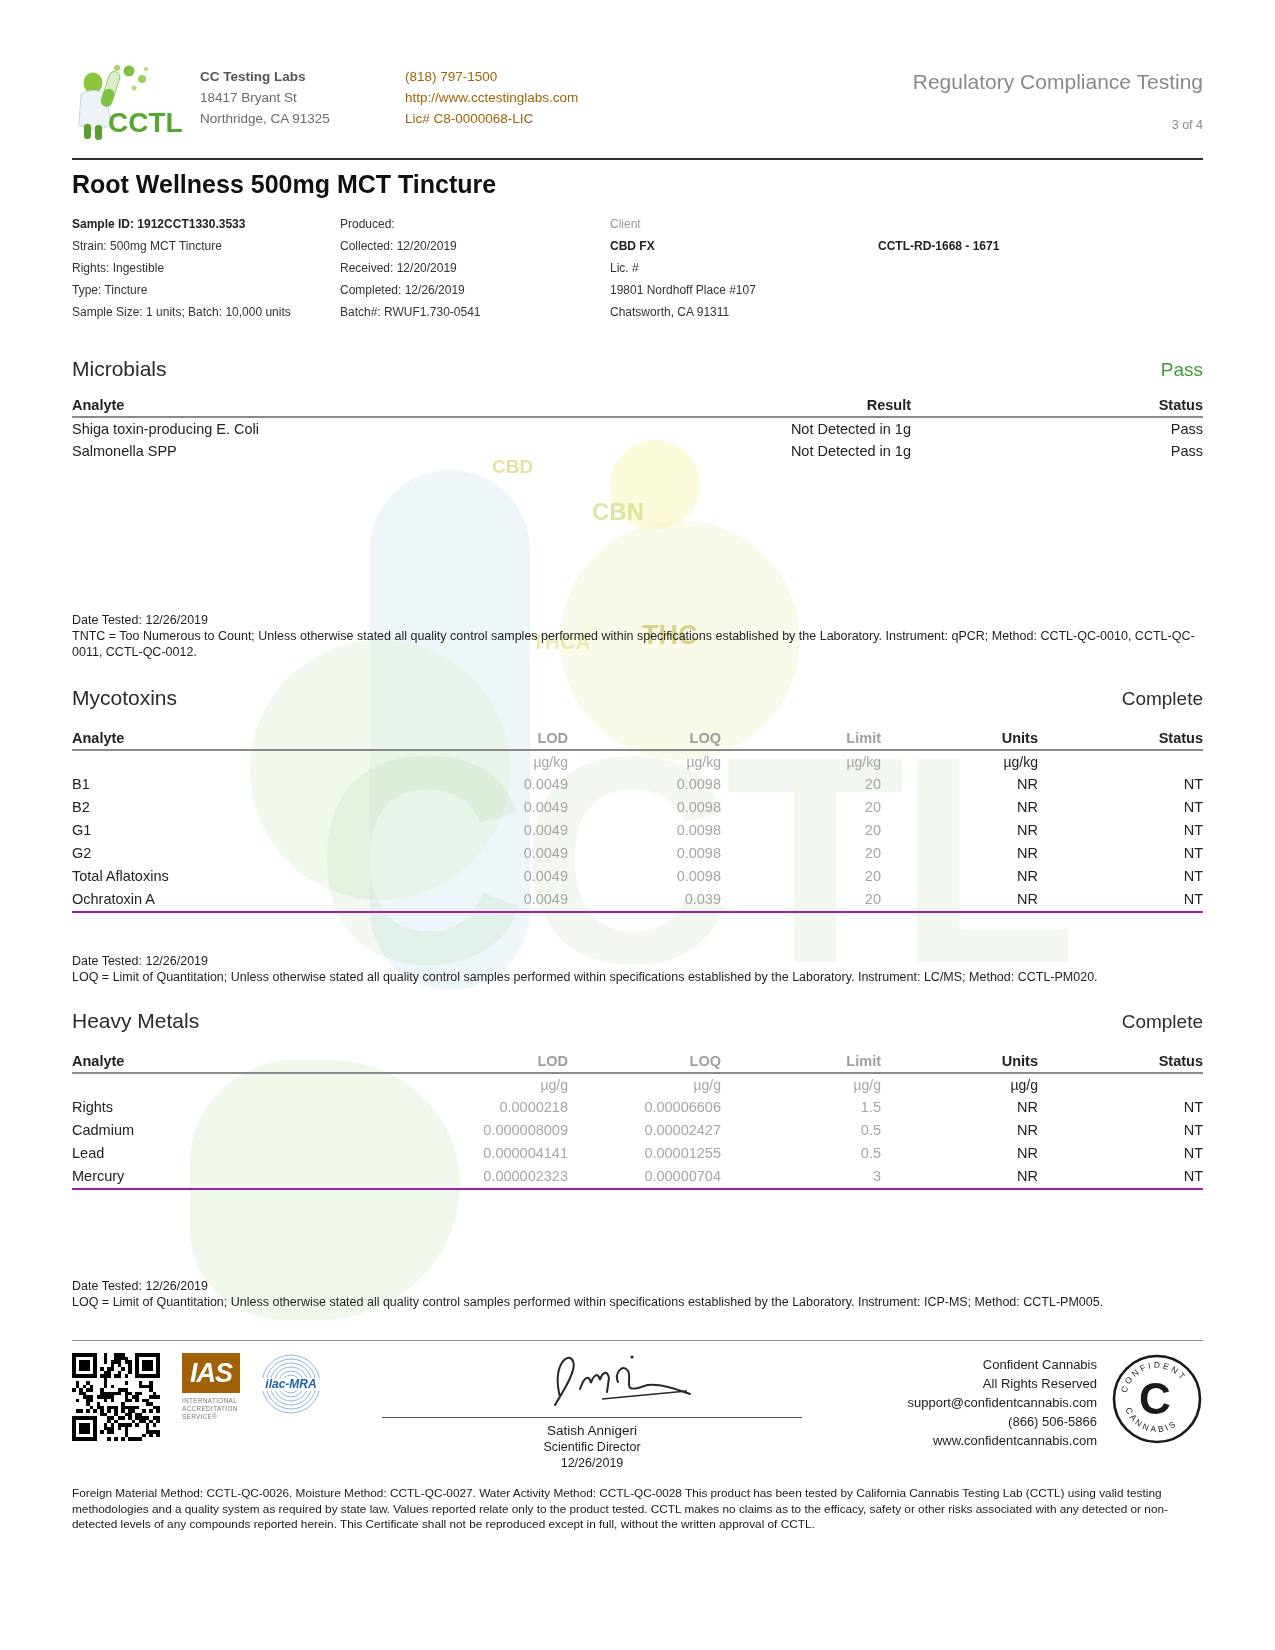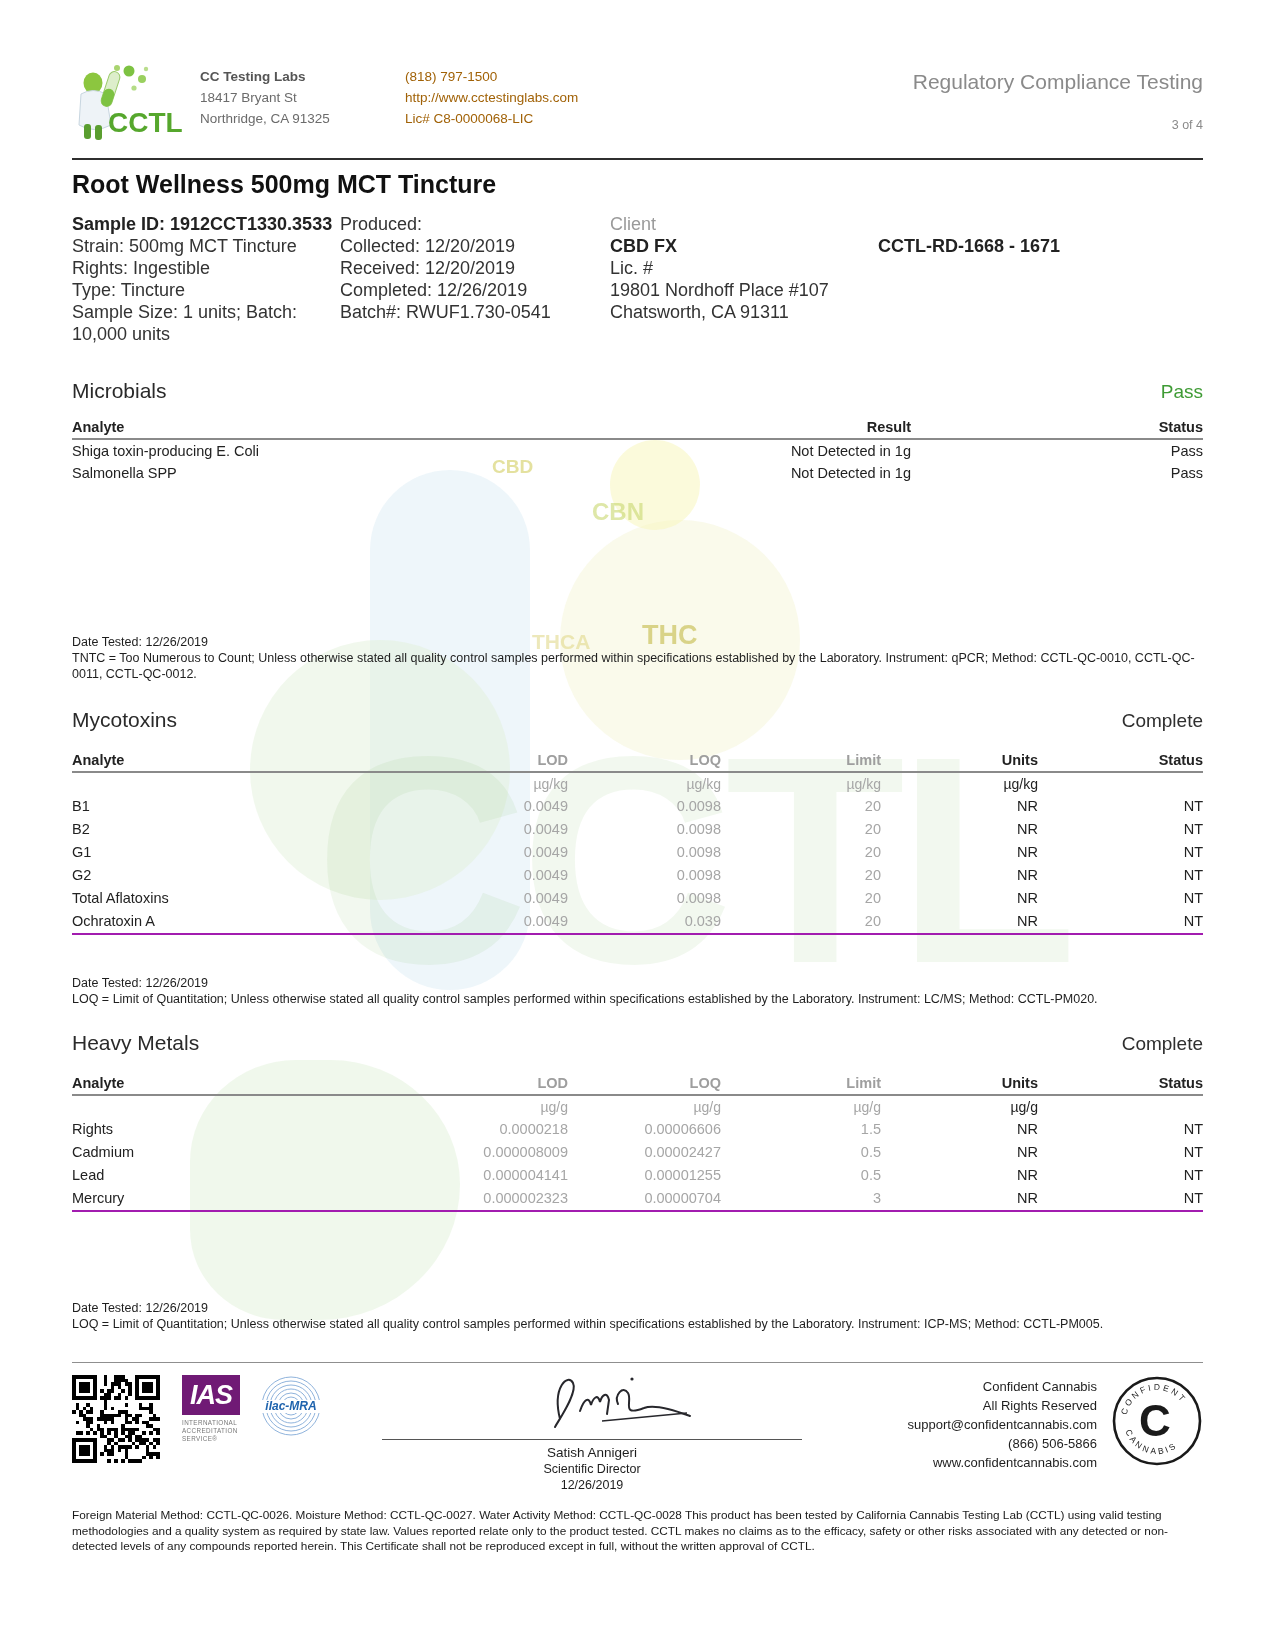--- a/index.html
+++ b/index.html
@@ -20,21 +20,21 @@
   .lab-block { width:205px; font-size:13.5px; line-height:21px; color:#6b6b6b; }
   .lab-name { font-weight:bold; color:#555; }
   .contact-block { width:260px; font-size:13.5px; line-height:21px; color:#a16207; }
   .head-right { flex:1; text-align:right; }
   .compliance-title { font-size:21px; color:#8a8a8a; margin-top:4px; }
   .page-number { font-size:12.5px; color:#8a8a8a; margin-top:24px; }
   .top-rule { border:none; border-top:2px solid #2f2f2f; margin:10px 0 0 0; }
 
   
   .doc-title { font-size:25px; font-weight:bold; color:#111; margin:10px 0 14px 0; }
-  .sample-grid { display:grid; grid-template-columns:268px 270px 268px 1fr; font-size:18px; line-height:22px; color:#333; }
+  .sample-grid { display:grid; grid-template-columns:268px 270px 268px 1fr; font-size:12px; line-height:22px; color:#333; }
   .sample-grid .b { font-weight:bold; color:#222; }
   .client-label { color:#9a9a9a; }
   .report-id { font-weight:bold; color:#222; padding-top:22px; }
 
   
   .section-head { display:flex; justify-content:space-between; align-items:baseline; }
   .section-title { font-size:21px; color:#2a2a2a; font-weight:500; }
   .status-pass { font-size:19px; color:#3f9b35; font-weight:500; }
   .status-complete { font-size:19px; color:#2f2f2f; font-weight:500; }
 
@@ -61,21 +61,21 @@
   .sec-heavy .thead { margin-top:20px; }
   .fn-mic { margin-top:0; }
   .fn-myco { margin-top:40px; }
   .fn-heavy { margin-top:88px; }
 
   
   .footer-rule { border:none; border-top:1.5px solid #8f8f8f; margin:30px 0 0 0; }
   .footer-row { display:flex; align-items:flex-start; margin-top:12px; }
   .qr { width:88px; height:88px; flex:0 0 88px; }
   .ias { margin-left:22px; width:64px; text-align:left; }
-  .ias-box { width:58px; height:40px; background:#701a75; color:#fff; font-weight:bold; font-style:italic; font-size:27px; line-height:40px; text-align:center; letter-spacing:-1px; }
+  .ias-box { width:58px; height:40px; background:#a16207; color:#fff; font-weight:bold; font-style:italic; font-size:27px; line-height:40px; text-align:center; letter-spacing:-1px; }
   .ias-sub { font-size:6.3px; color:#777; letter-spacing:0.4px; line-height:8px; margin-top:4px; }
   .ilac { margin-left:14px; }
   .sig-block { flex:1; display:flex; flex-direction:column; align-items:center; margin-top:-6px; }
   .sig-line { width:420px; border-bottom:1.5px solid #555; text-align:center; }
   .sig-name { font-size:13.5px; color:#1e1e1e; margin-top:5px; }
   .sig-title { font-size:12.5px; color:#1e1e1e; margin-top:2px; }
   .sig-date { font-size:12.5px; color:#1e1e1e; margin-top:2px; }
   .cc-block { width:235px; text-align:right; font-size:13px; line-height:19px; color:#1e1e1e; margin-top:2px; }
   .stamp { margin-left:14px; flex:0 0 92px; }
   .fine-print { margin-top:16px; font-size:11.8px; line-height:15.5px; color:#1a1a1a; }

